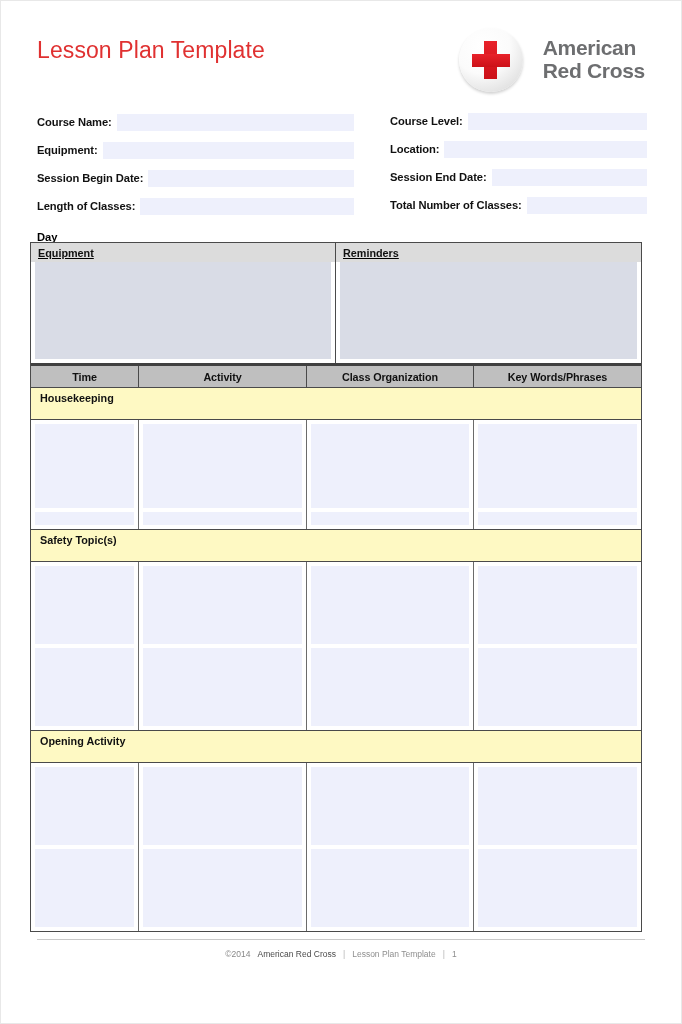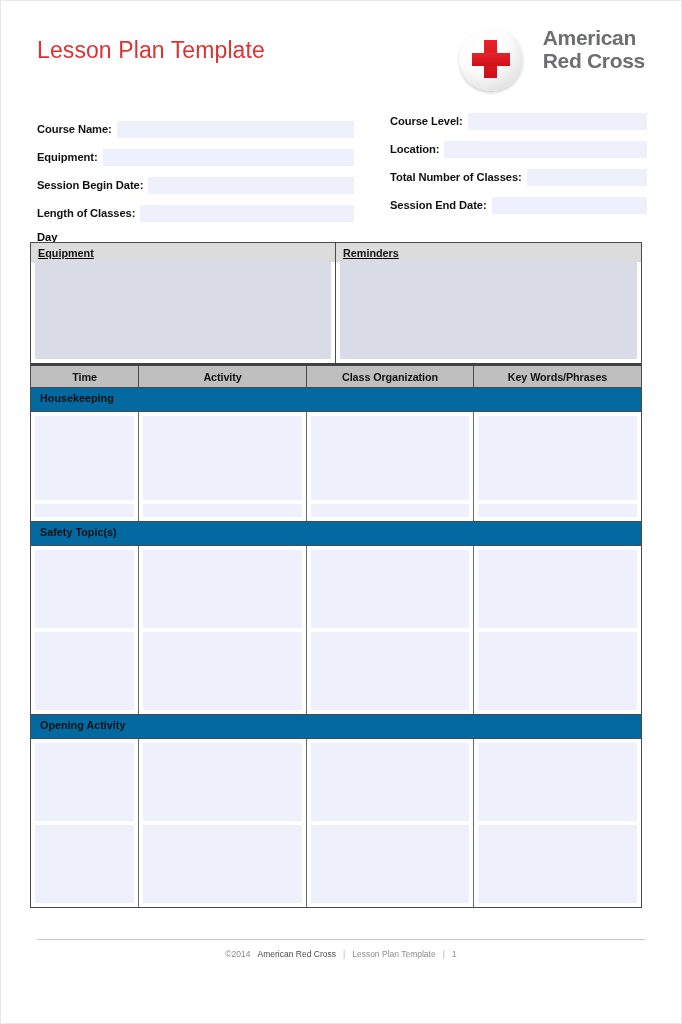--- a/index.html
+++ b/index.html
@@ -44,20 +44,21 @@
     letter-spacing: 0.1px;
     white-space: nowrap;
   }
 
   .logo {
     position: absolute;
     right: 0;
     top: 0;
     height: 66px;
     display: flex;
+    align-items: center;
     gap: 20px;
   }
   .logo-mark {
     width: 64px;
     height: 64px;
     border-radius: 50%;
     background: radial-gradient(circle at 36% 28%, #ffffff 0%, #fbfbfb 45%, #e3e3e3 78%, #cfcfcf 100%);
     box-shadow: 0 2px 3px rgba(0,0,0,0.18);
     position: relative;
     flex: none;
@@ -91,21 +92,21 @@
     white-space: nowrap;
   }
 
   
   .fields {
     position: absolute;
     left: 36px;
     top: 106px;
     width: 610px;
   }
-  .field-col-left { position: absolute; left: 0; top: 8px; width: 317px; }
+  .field-col-left { position: absolute; left: 0; top: 1px; width: 317px; }
   .field-col-right { position: absolute; left: 353px; top: 0; width: 257px; }
 
   .field-row {
     height: 28px;
     display: flex;
     align-items: center;
     position: relative;
   }
   .field-label {
     font-size: 11.2px;
@@ -208,23 +209,23 @@
   }
   .col-head .c:last-child { border-right: none; }
 
   .c1 { width: 108px; }
   .c2 { width: 168px; }
   .c3 { width: 167px; }
   .c4 { flex: 1; }
 
   
   .band {
-    background: #0369a1;
+    background: #fef9c3;
     border-bottom: 1px solid #4a4a4a;
-    padding: 4px 0 7px 9px;
+    padding: 4px 0 15px 9px;
     font-size: 10.8px;
     font-weight: bold;
     color: #111;
   }
 
   
   .body-row {
     display: flex;
     border-bottom: 1px solid #4a4a4a;
     background: #fff;
@@ -307,25 +308,25 @@
     <div class="field-col-right">
       <div class="field-row">
         <span class="field-label">Course Level:</span>
         <span class="field-input"></span>
       </div>
       <div class="field-row">
         <span class="field-label">Location:</span>
         <span class="field-input"></span>
       </div>
       <div class="field-row">
+        <span class="field-label">Session End Date:</span>
+        <span class="field-input"></span>
+      </div>
+      <div class="field-row">
         <span class="field-label">Total Number of Classes:</span>
-        <span class="field-input"></span>
-      </div>
-      <div class="field-row">
-        <span class="field-label">Session End Date:</span>
         <span class="field-input"></span>
       </div>
     </div>
 
     <div class="day-row">
       <span class="day-label">Day</span>
       <span class="day-box-wrap">
         <span class="day-box"></span>
         <span class="day-underline"></span>
       </span>

